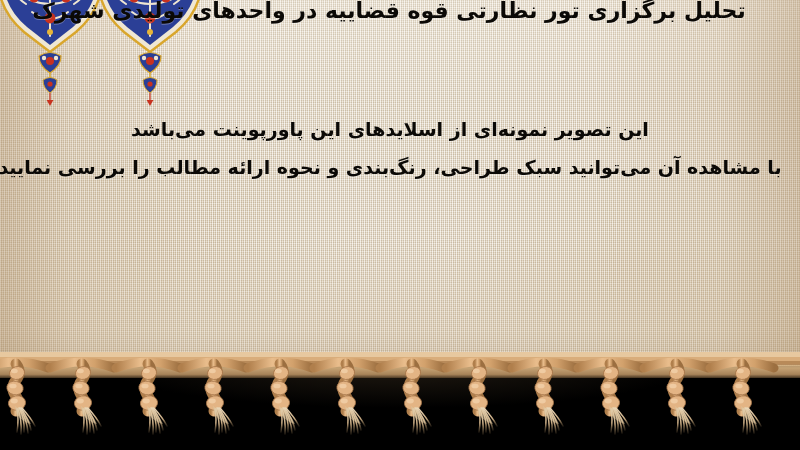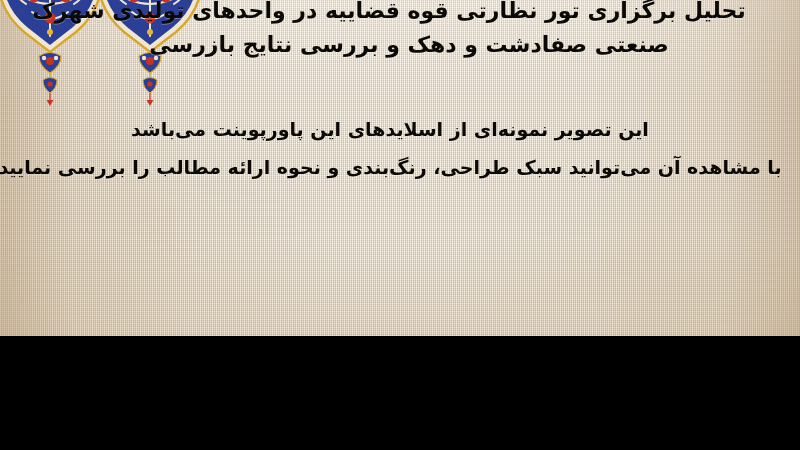--- a/index.html
+++ b/index.html
@@ -4,21 +4,21 @@
 <title>Persian Carpet Slide</title>
 <style>
   html, body {
     margin: 0;
     padding: 0;
     background: #000;
   }
   #slide {
     position: relative;
     width: 800px;
-    height: 336px;
+    height: 450px;
     overflow: hidden;
     background: #000000;
     font-family: "DejaVu Sans", "Liberation Sans", sans-serif;
     direction: rtl;
   }
 
   
   .fabric {
     position: absolute;
     left: 0;
@@ -226,21 +226,20 @@
           <use href="#medallion"></use>
         </g>
       <g transform="translate(150,56)">
           <use href="#pendant"></use>
         </g>
     </svg>
   </div>
 
   <div class="title-block">
     <span class="title-line l1">تحلیل برگزاری تور نظارتی قوه قضاییه در واحدهای تولیدی شهرک</span>
-    <span class="title-line l2">صنعتی صفادشت و دهک و بررسی نتایج بازرسی</span>
   </div>
 
   <div class="body-block">
     <span class="body-line">این تصویر نمونه‌ای از اسلایدهای این پاورپوینت می‌باشد</span>
     <span class="body-line">با مشاهده آن می‌توانید سبک طراحی، رنگ‌بندی و نحوه ارائه مطالب را بررسی نمایید</span>
   </div>
 
   <div class="black-band"></div>
   <div class="fabric-hem"></div>
 

